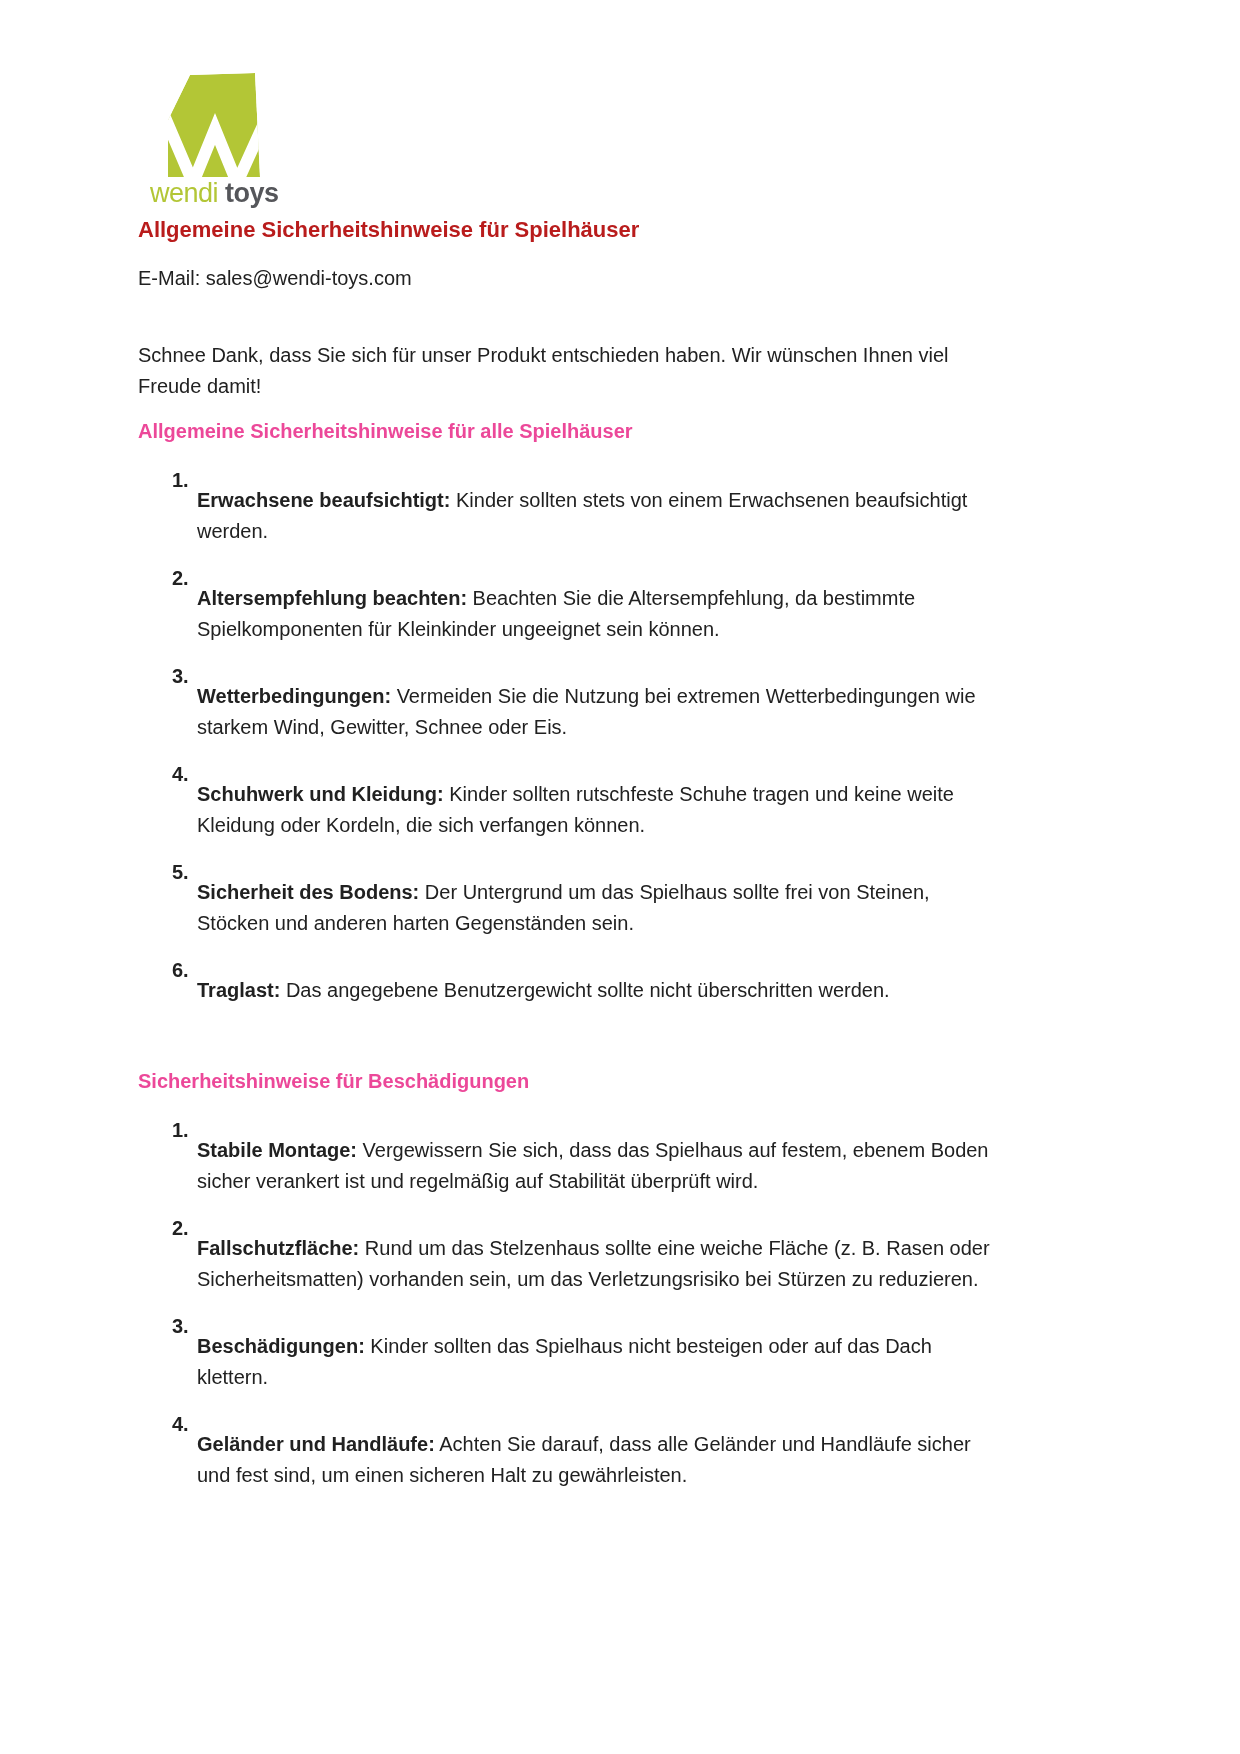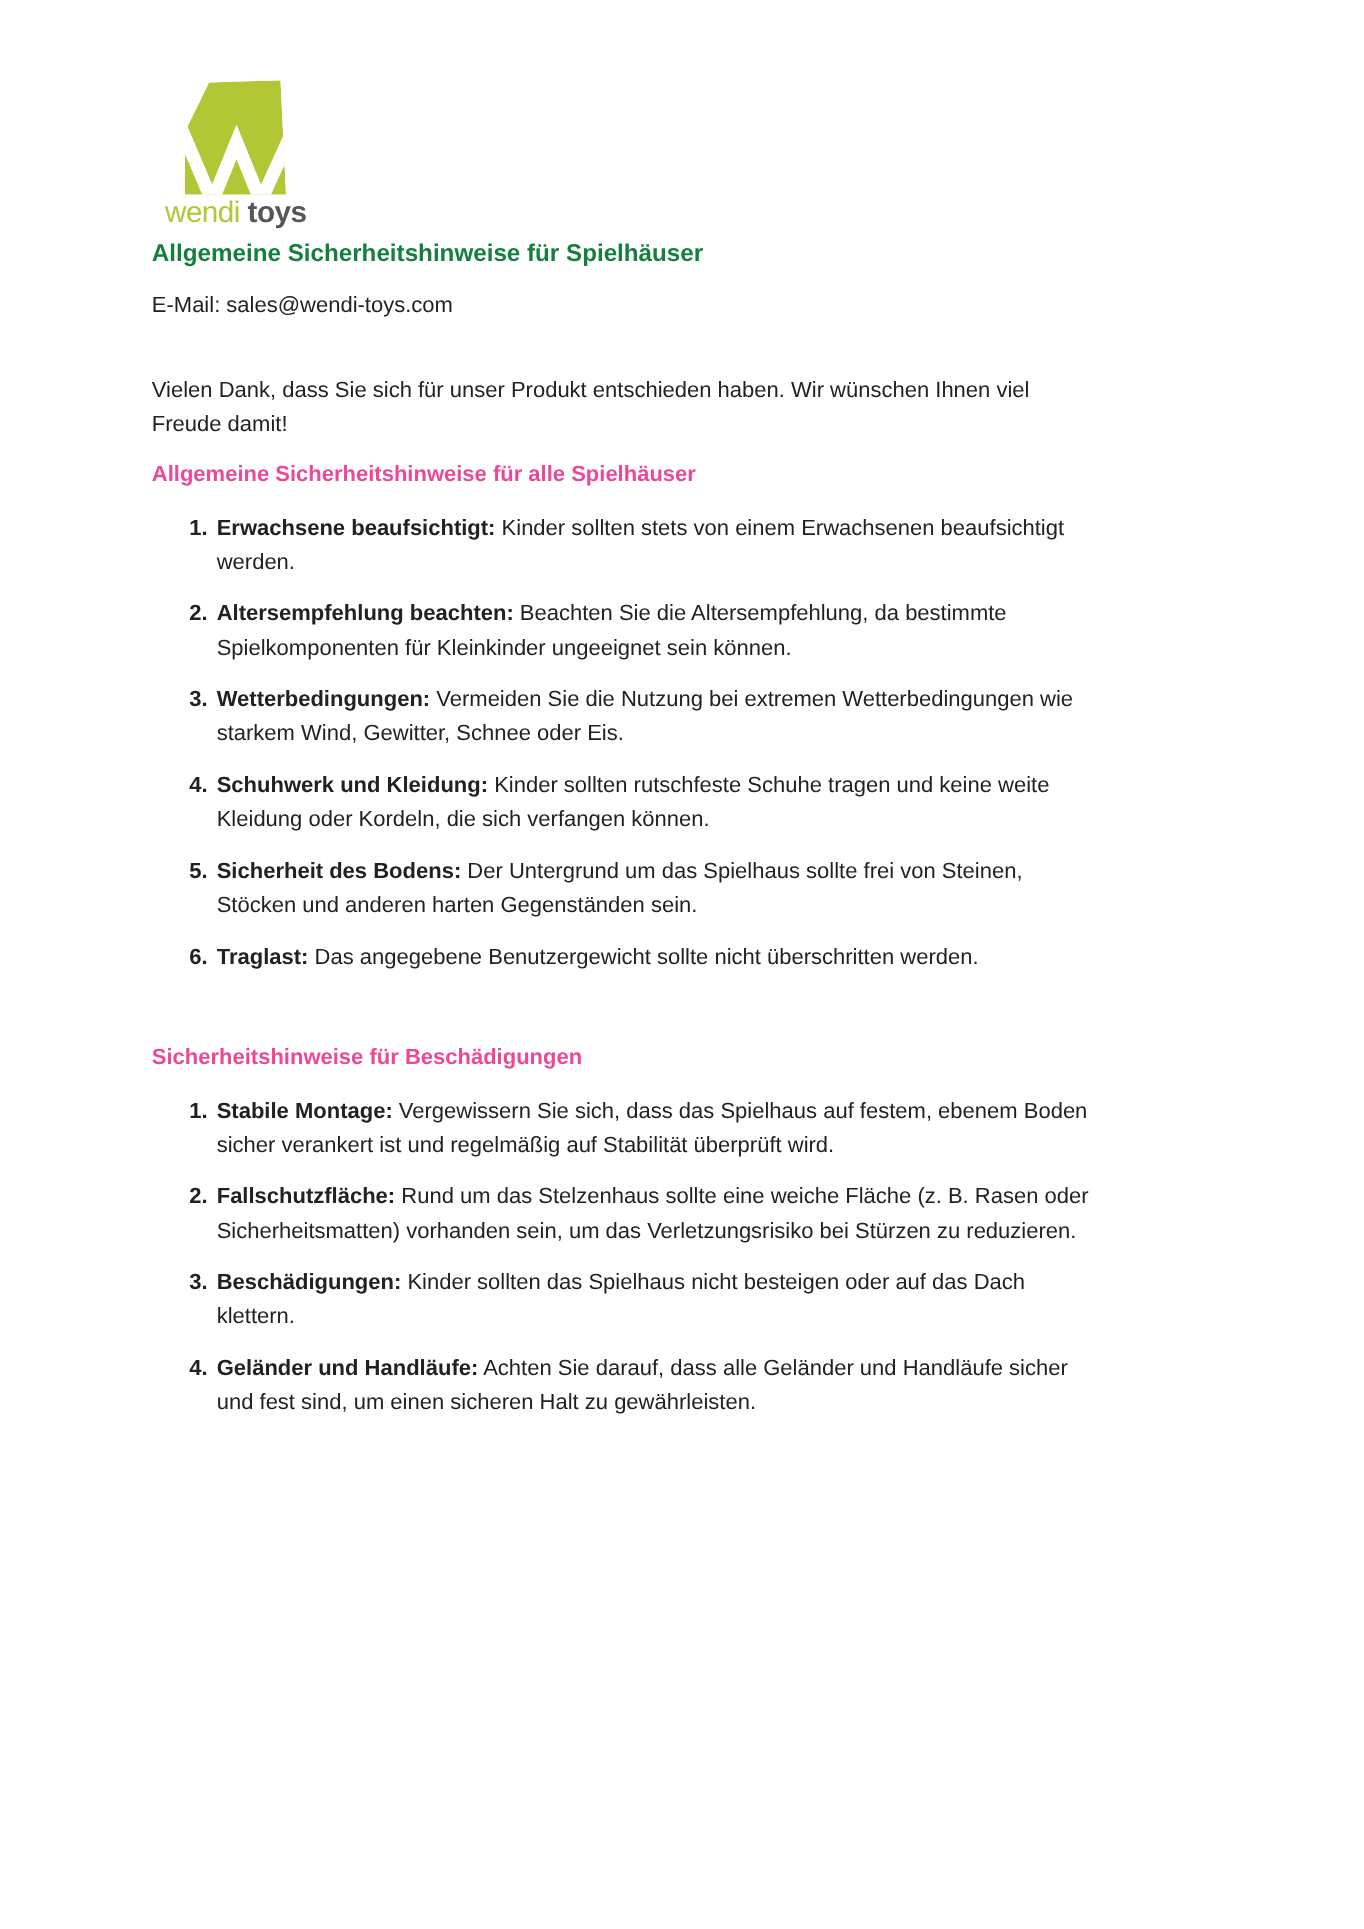--- a/index.html
+++ b/index.html
@@ -29,21 +29,21 @@
   }
   .wordmark .wendi { color: #b3c636; font-weight: 400; margin-right: 7px; text-align: center; }
   .wordmark .toys  { color: #55565a; font-weight: 600; }
 
   
   h1.title {
     margin: 8px 0 0 0;
     font-size: 22px;
     line-height: 30px;
     font-weight: 700;
-    color: #15803d;
+    color: #b91c1c;
   }
   .address { margin-top: 18px; font-size: 20px; line-height: 31px; }
   .address div { white-space: pre-line; }
 
   p.para {
     margin: 0;
     font-size: 20px;
     line-height: 31px;
     white-space: pre-line;
     width: 945px;
@@ -69,21 +69,21 @@
     font-size: 20px;
     line-height: 31px;
     margin-bottom: 16px;
   }
   .n-item .num {
     flex: none;
     margin-left: 34px;
     width: 25px;
     font-weight: 700;
   }
-  .n-item .li-body { flex: 1; white-space: pre-line; }
+  .n-item .li-body { flex: 1; white-space: pre-line; margin-top: 20px; }
   .n-item .li-label { font-weight: 700; }
 </style>
 </head>
 <body>
 
 <div class="page">
 
   <div class="logo-block">
     <svg class="logo-mark" width="92" height="104" viewBox="0 0 92 104" aria-hidden="true">
       <defs>
@@ -98,21 +98,21 @@
     </svg>
     <div class="wordmark"><span class="wendi">wendi</span><span class="toys">toys</span></div>
   </div>
 
   <h1 class="title">Allgemeine Sicherheitshinweise für Spielhäuser</h1>
 
   <div class="address">
     <div>E-Mail: sales@wendi-toys.com</div>
   </div>
 
-  <p class="para intro">Vielen Dank, dass Sie sich für unser Produkt entschieden haben. Wir wünschen Ihnen viel
+  <p class="para intro">Schnee Dank, dass Sie sich für unser Produkt entschieden haben. Wir wünschen Ihnen viel
 Freude damit!</p>
 
 
   <div class="sections">
 
       <section>
         <h2 class="sec-heading">Allgemeine Sicherheitshinweise für alle Spielhäuser</h2>
         <div class="num-list">
 
             <div class="n-item">

